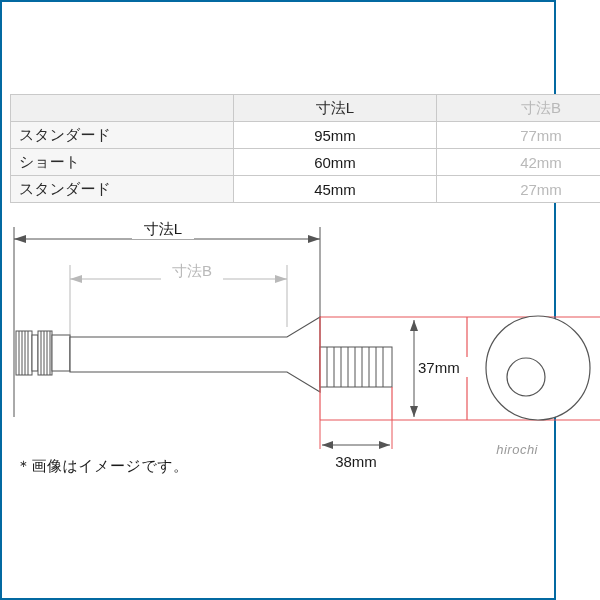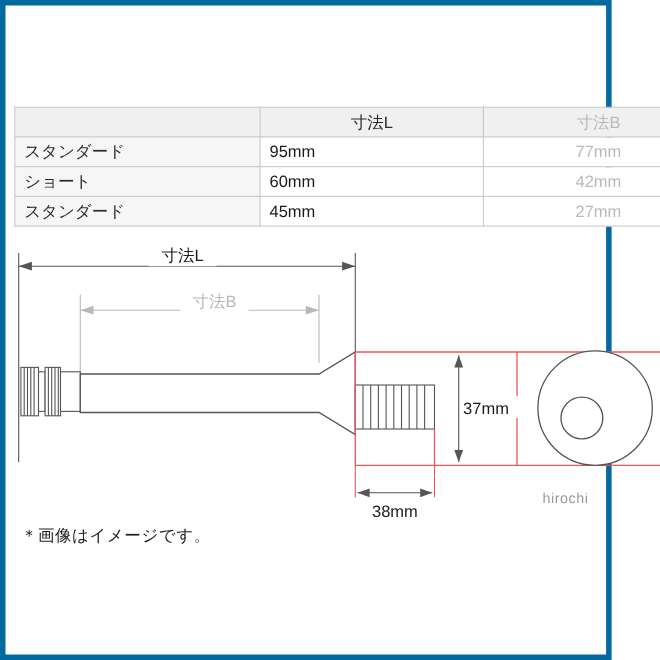--- a/index.html
+++ b/index.html
@@ -13,21 +13,21 @@
     font-family: "Liberation Sans", sans-serif;
     color: #111111;
     overflow: hidden;
     position: relative;
   }
   #root {
     position: absolute;
     left: 0; top: 0;
     width: 556px;
     height: 600px;
-    border: 5px solid #0369a1;
+    border: 2px solid #0369a1;
     box-sizing: border-box;
     background: #ffffff;
   }
 
   
   .spec-table {
     position: absolute;
     left: 8px;
     top: 92px;
     width: 584px;
@@ -51,20 +51,21 @@
   .spec-table thead th.dim-b,
   .spec-table td.dim-b {
     color: #b9b9b9;
   }
   .spec-table tbody td.label {
     text-align: left;
     background: #f6f6f6;
     color: #2b2b2b;
   }
   .spec-table tbody td.val {
+    text-align: center;
     background: #ffffff;
     color: #1a1a1a;
   }
   .spec-table tbody td.dim-b {
     text-align: center;
     background: #ffffff;
   }
   .col-label { width: 206px; }
   .col-l { width: 186px; }
   .col-b { width: 192px; }
@@ -76,38 +77,39 @@
     top: 215px;
     width: 600px;
     height: 250px;
   }
   .drawing svg { display: block; }
 
   
   .notes {
     position: absolute;
     left: 14px;
-    top: 473px;
+    top: 455px;
     width: 420px;
   }
   .note {
     font-size: 15px;
     color: #1a1a1a;
     margin-bottom: 22px;
     letter-spacing: 0.5px;
   }
 
   
   .watermark {
     position: absolute;
     right: 16px;
     top: 440px;
     font-size: 13px;
     color: #9a9a9a;
     letter-spacing: 0.5px;
+    font-style: italic;
   }
 
   .dim-text {
     font-family: "Liberation Sans", sans-serif;
     font-size: 15px;
     fill: #1a1a1a;
   }
   .dim-text-gray {
     font-family: "Liberation Sans", sans-serif;
     font-size: 15px;

